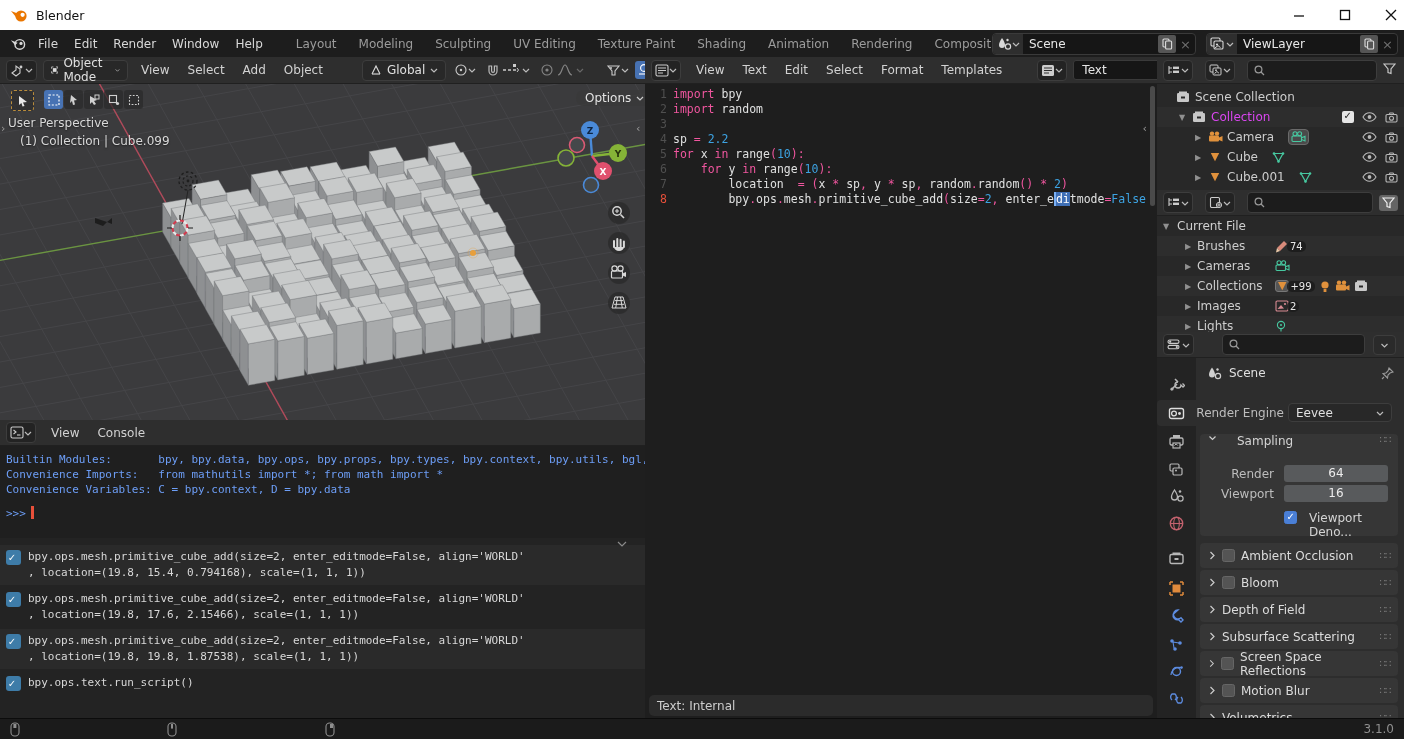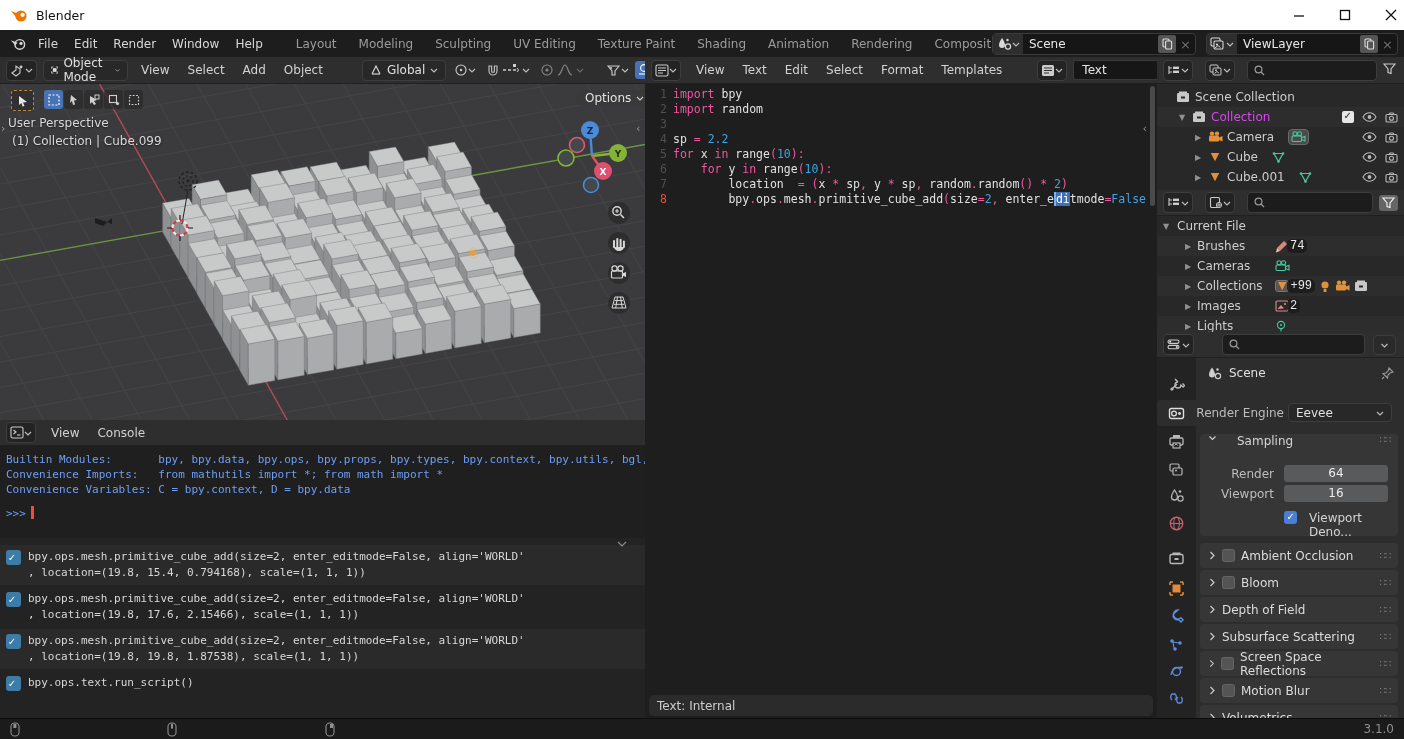--- a/index.html
+++ b/index.html
@@ -49,21 +49,21 @@
   .gut.cur{color:#e8503a;}
   .k{color:#f0569f;} .n{color:#3da3e2;} .d{color:#dfe0e0;}
   .sel{background:#3f6fb5;color:#fff;border-left:2px solid #7ab0f5;}
   .tfoot{background:#2b2b2b;border-radius:5px;color:#cdcdcd;display:flex;align-items:center;padding:0 8px;}
   
   .outl{background:#282828;}
   .orow{display:flex;align-items:center;height:20px;padding:0 4px;gap:4px;color:#c6c6c6;}
   .orow.alt{background:#2d2d2d;}
   .tri{font-size:8px;color:#909090;width:10px;text-align:center;flex:none;}
   .meshtri{color:#e0913c;font-size:11px;line-height:10px;}
-  .badge{background:#1b1b1bde;border-radius:5px;color:#e8e8e8;font-size:12px;padding:0 3px;margin-left:-6px;font-family:Liberation Mono, monospace;}
+  .badge{background:#1b1b1bde;border-radius:5px;color:#e8e8e8;font-size:10px;padding:0 3px;margin-left:-6px;}
   .wcb{width:12px;height:12px;background:#e6e6e6;border-radius:2px;position:relative;}
   .wcb::after{content:"✓";position:absolute;left:1.5px;top:-1px;color:#222;font-size:10px;}
   
   .props{background:#2d2d2d;}
   .ptabs{background:#232323;}
   .ptab{width:39px;height:26px;display:flex;align-items:center;justify-content:center;}
   .ptab.active{background:#2d2d2d;border-radius:4px 0 0 4px;}
   .panel{background:#363636;border-radius:4px;display:flex;align-items:center;gap:6px;padding:0 8px;color:#dcdcdc;position:absolute;left:4px;right:6px;height:25px;}
   .grip{margin-left:auto;color:#7c7c7c;font-size:10px;letter-spacing:-1px;}
   .grip::after{content:"∷∷";}
@@ -720,21 +720,21 @@
           </svg>
         </div>
     </div>
     <div class="abs pill" style="left:576px;top:6px;">
       <span>Options</span>
       <svg width="8" height="8" viewBox="0 0 8 8">
           <polyline points="1,3 4,6 7,3" fill="none" stroke="#ccc" stroke-width="1.2"></polyline>
         </svg>
     </div>
     <div class="abs vptxt" style="left:8px;top:32px;">User Perspective</div>
-    <div class="abs vptxt" style="left:12px;top:50px;">(1) Collection | Cube.099</div>
+    <div class="abs vptxt" style="left:20px;top:50px;">(1) Collection | Cube.099</div>
     <div class="abs" style="left:1px;top:38px;color:#9a9a9a;font-size:11px;">›</div>
     <div class="abs" style="left:636px;top:38px;color:#9a9a9a;font-size:11px;">‹</div>
   </div>
 
   <div class="abs ehdr" style="left:0;top:420px;width:645px;height:26px;">
     <span class="etype">
       <svg width="14" height="13" viewBox="0 0 14 13">
           <rect x="1" y="1" width="12" height="11" rx="1.5" fill="none" stroke="#ccc" stroke-width="1.1"></rect>
           <path d="M3.5,4 L6,6 L3.5,8" fill="none" stroke="#ccc" stroke-width="1.1"></path>
           <path d="M7,9 h3.5" stroke="#ccc" stroke-width="1.1"></path>

